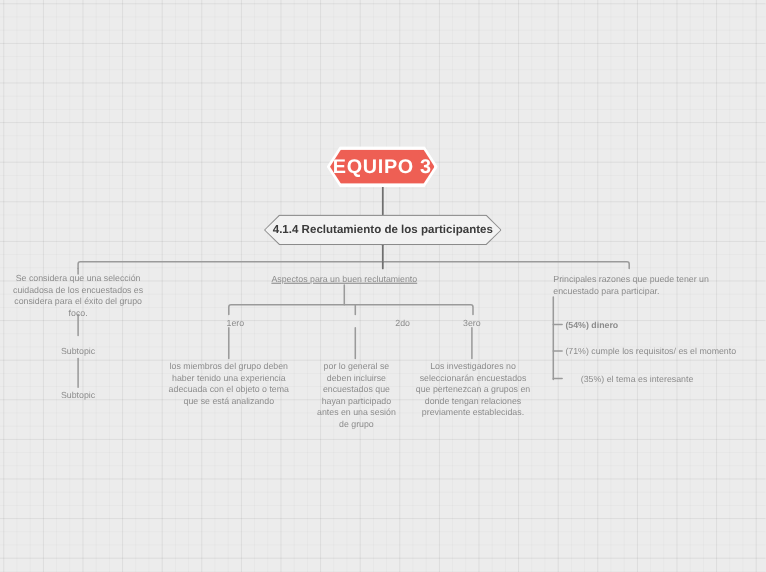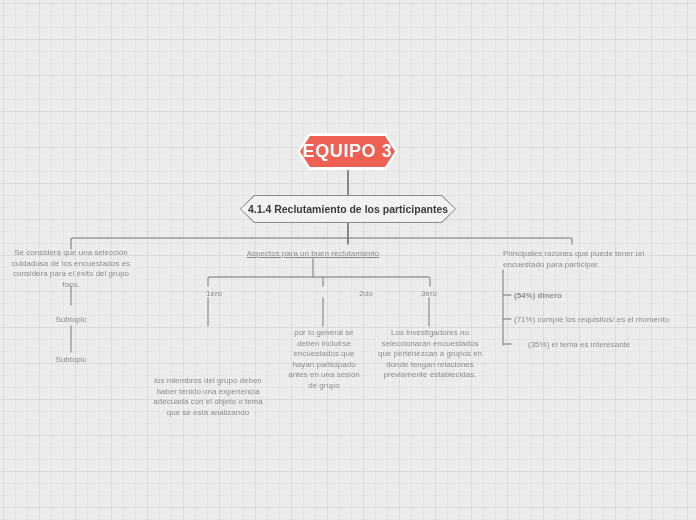--- a/index.html
+++ b/index.html
@@ -151,21 +151,21 @@
   <div class="node txt small-label" style="left:31px; top:355px; width:80px;">Subtopic</div>
 
   <div class="node txt branch-head" style="left:233px; top:249px; width:160px;text-decoration:underline;">Aspectos para un buen reclutamiento</div>
 
   <div class="node txt small-label" style="left:184px; top:289px; width:60px;">1ero</div>
 
   <div class="node txt small-label" style="left:300px; top:289px; width:60px;margin-left:36px;">2do</div>
 
   <div class="node txt small-label" style="left:399px; top:289px; width:60px;text-align:center;">3ero</div>
 
-  <div class="node txt" style="left:146px; top:328px; width:124px;margin-top:48px;">los miembros del grupo deben haber tenido una experiencia adecuada con el objeto o tema que se está analizando</div>
+  <div class="node txt" style="left:146px; top:328px; width:124px;">los miembros del grupo deben haber tenido una experiencia adecuada con el objeto o tema que se está analizando</div>
 
   <div class="node txt" style="left:283px; top:328px; width:82px;">por lo general se deben incluirse encuestados que hayan participado antes en una sesión de grupo</div>
 
   <div class="node txt" style="left:376px; top:328px; width:108px;">Los investigadores no seleccionarán encuestados que pertenezcan a grupos en donde tengan relaciones previamente establecidas.</div>
 
   <div class="node txt txt-left branch-head" style="left:503px; top:249px; width:156px;">Principales razones que puede tener un encuestado para participar.</div>
 
   <div class="node txt txt-left small-label" style="left:514px; top:291px; width:170px;font-weight:bold;">(54%) dinero</div>
 
   <div class="node txt txt-left small-label" style="left:514px; top:315px; width:180px;">(71%) cumple los requisitos/ es el momento</div>

